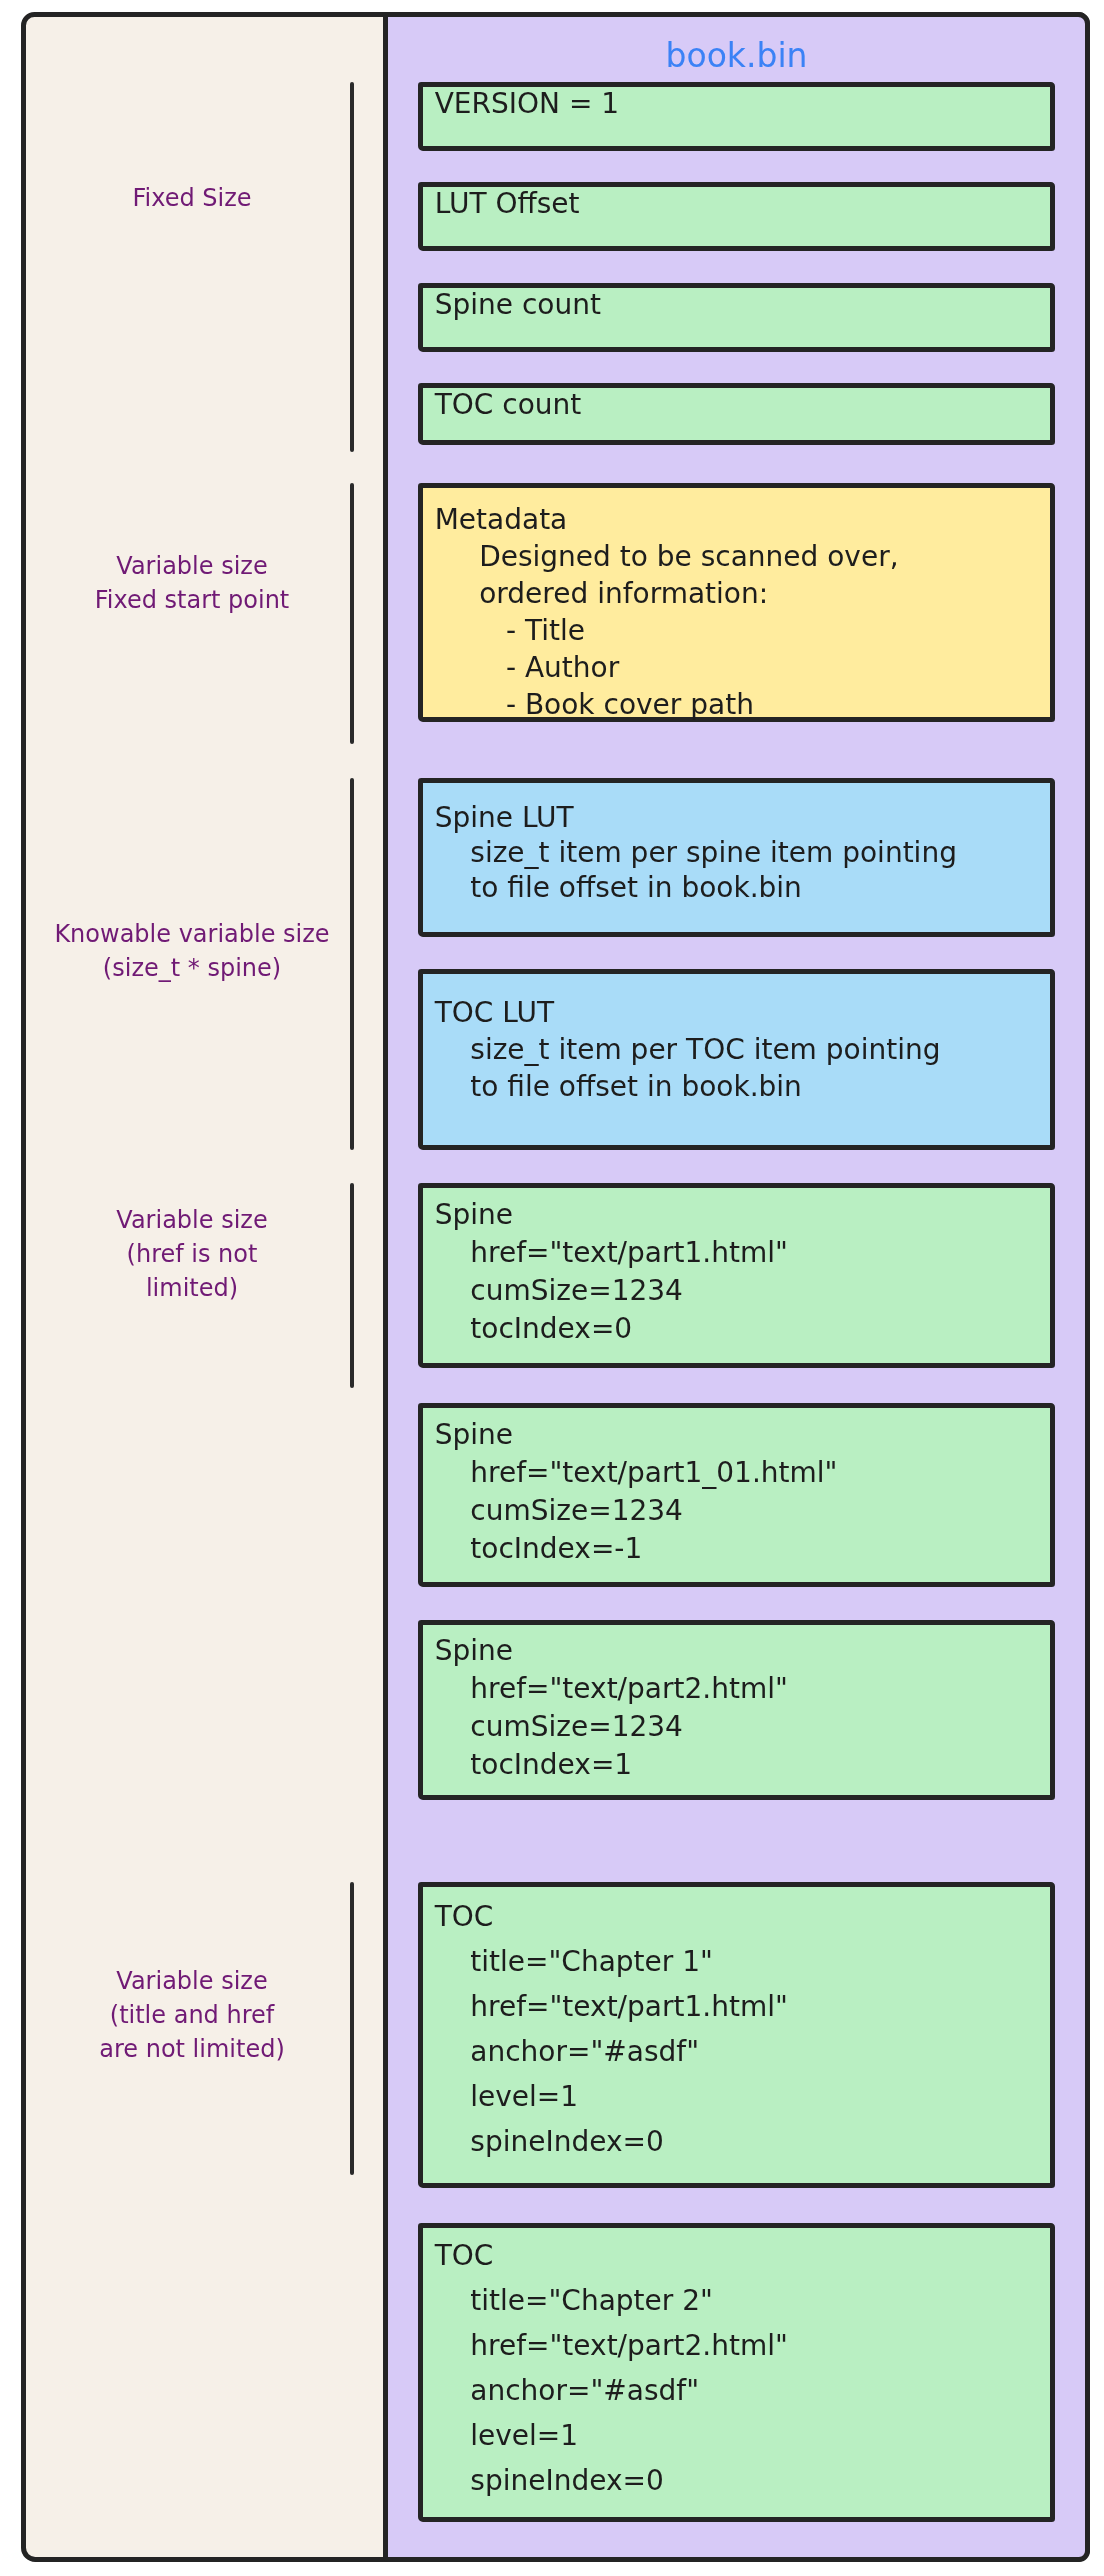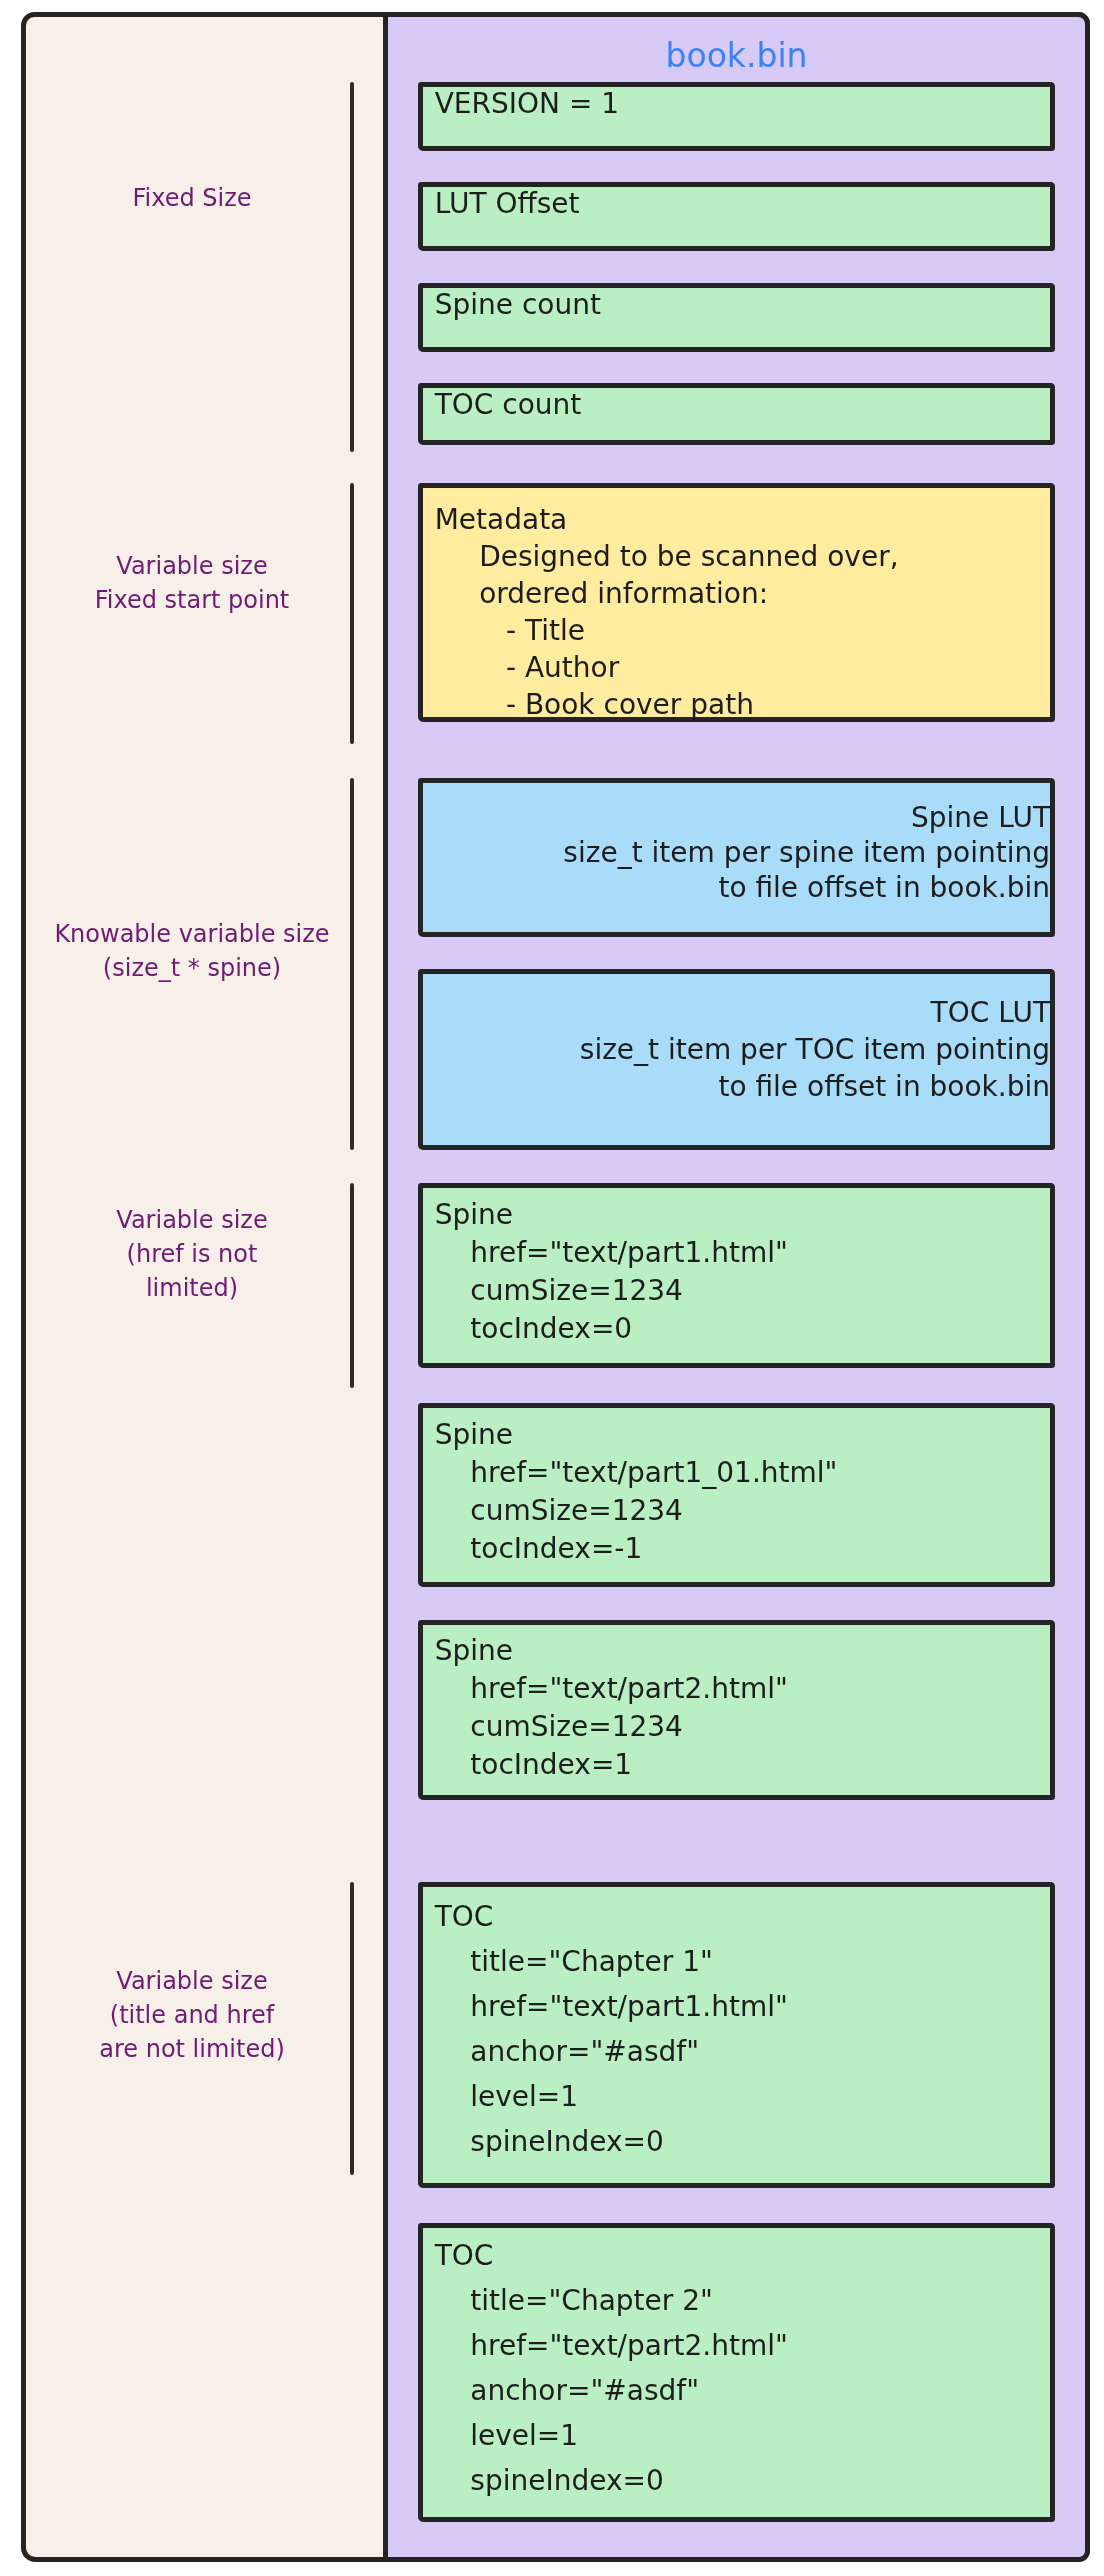--- a/index.html
+++ b/index.html
@@ -34,21 +34,21 @@
   .box{
     position:absolute;left:418px;width:637px;
     border:5px solid var(--ink,#242424);
     border-radius:3.3px 4.2px 3.3px 5px;
     font-size:28px;
     padding-left:11.7px;
   }
   .box .bl{white-space:pre;}
   .green{background:var(--green,#b9efc2);}
   .yellow{background:var(--yellow,#ffec9e);}
-  .blue{background:var(--blue,#a9dcf8);text-align:right;}
+  .blue{background:var(--blue,#a9dcf8);}
   .single{display:flex;align-items:flex-start;}
   .lh42 .bl{line-height:35px;}
   .lh44 .bl{line-height:37px;}
   .lh46 .bl{line-height:38px;}
   .lh54 .bl{line-height:45px;}
 </style>
 </head>
 <body>
 
 <div class="canvas">

